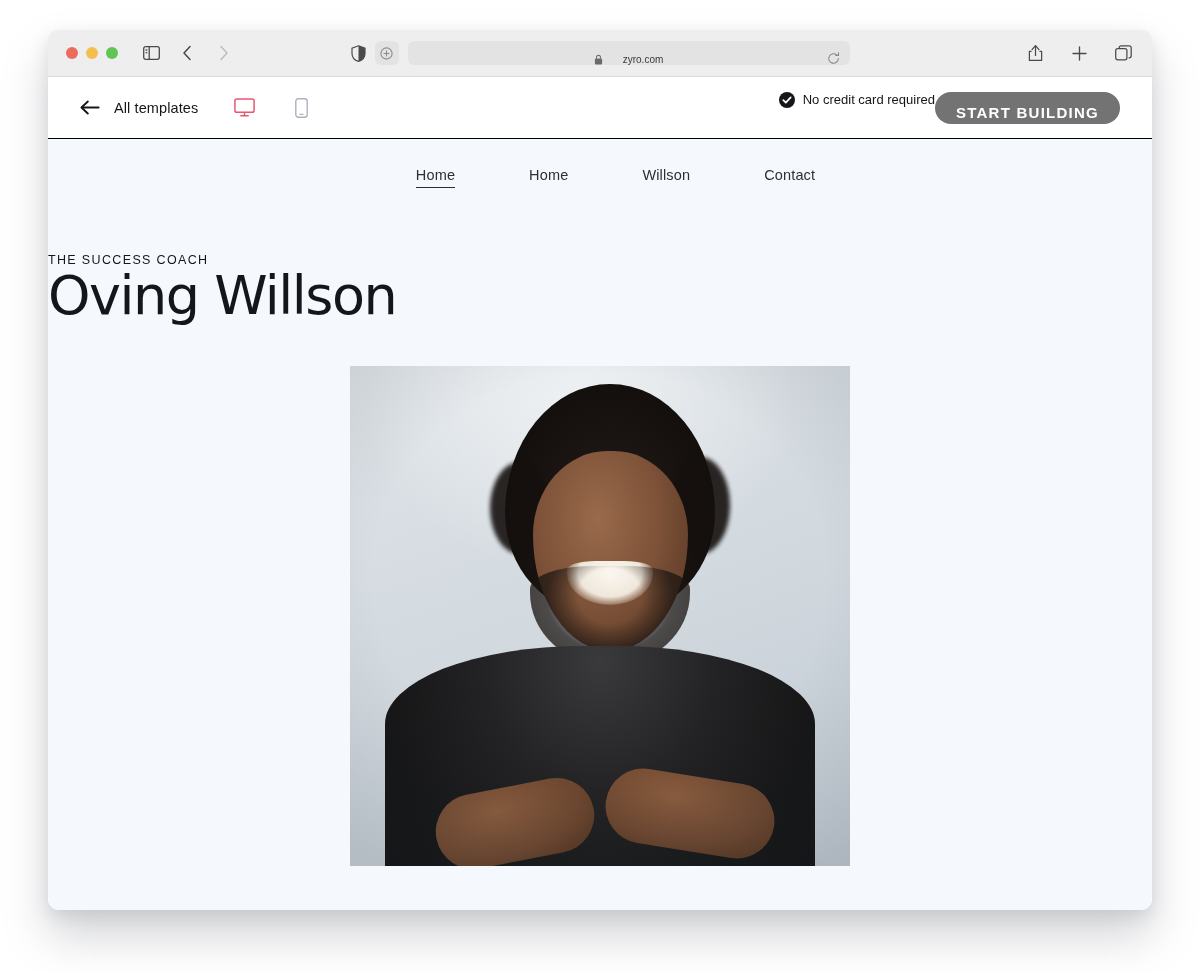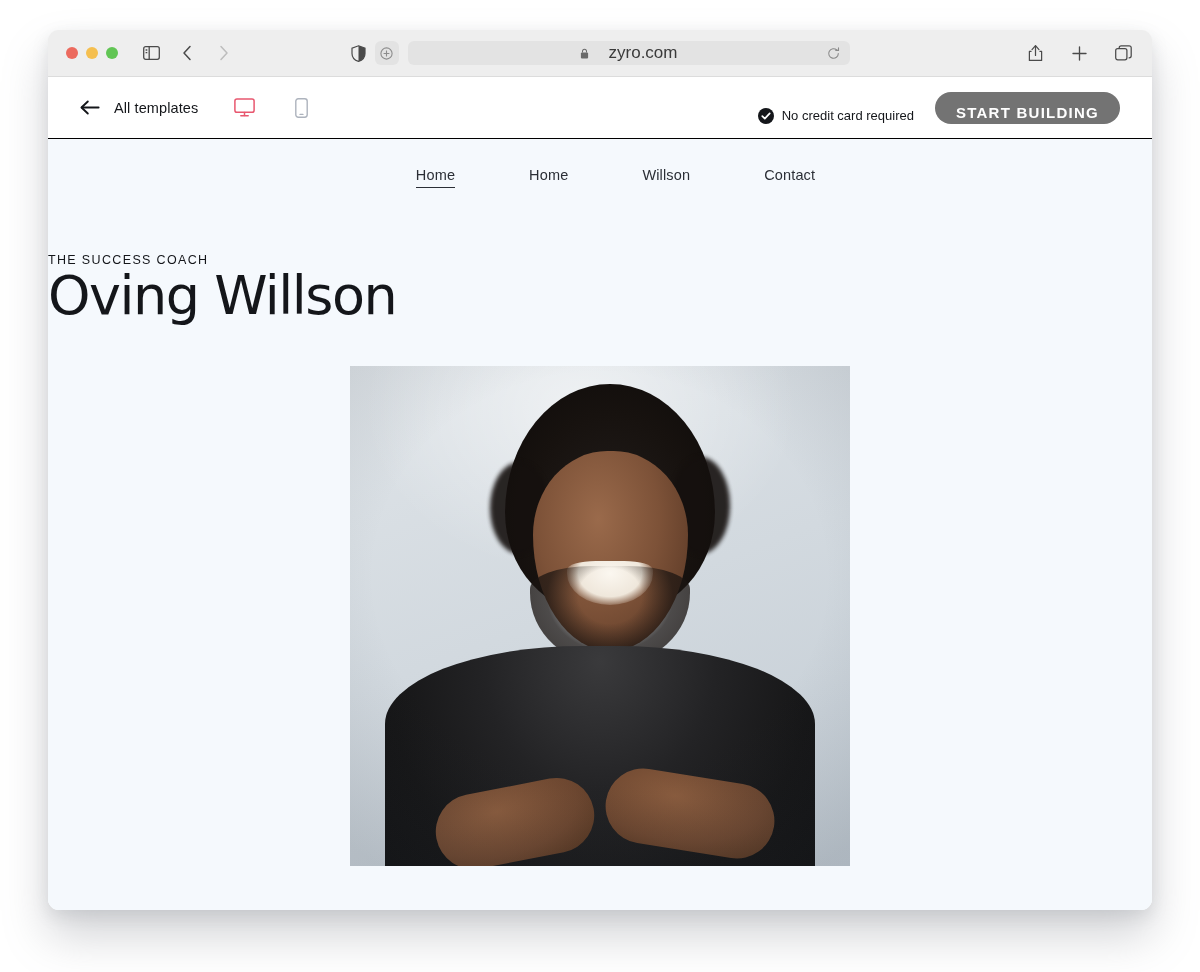--- a/index.html
+++ b/index.html
@@ -86,24 +86,24 @@
     gap: 9px;
     pointer-events: auto;
   }
   .shield-ic { color: #4a4a4a; display:flex; }
   .url-bar {
     width: 442px;
     height: 24px;
     background: #e3e3e3;
     border-radius: 6px;
     display: flex;
-    align-items: center;
+    align-items: flex-end;
     justify-content: center;
     position: relative;
-    font-size: 17px;
+    font-size: 10px;
     color: #3a3a3a;
     gap: 20px;
   }
   .url-bar .lock { color: #6a6a6a; display: flex; }
   .url-bar .reload {
     position: absolute;
     right: 10px;
     color: #8a8a8a;
     display: flex;
   }
@@ -158,22 +158,21 @@
     align-items: center;
     gap: 40px;
   }
   .device-ic { display: flex; align-items: center; justify-content: center; }
   .device-ic.active { color: #e8576f; }
   .device-ic.inactive { color: #adb3bd; }
 
   .header-right {
     margin-left: auto;
     display: flex;
-    align-items: flex-end;
-    gap: 21px;
+    align-items: flex-start;
   }
   .no-cc {
     display: flex;
     align-items: center;
     gap: 8px;
     font-size: 13px;
     color: #14161a;
     white-space: nowrap;
   }
   .check-circle { display: flex; color: #14161a; }

